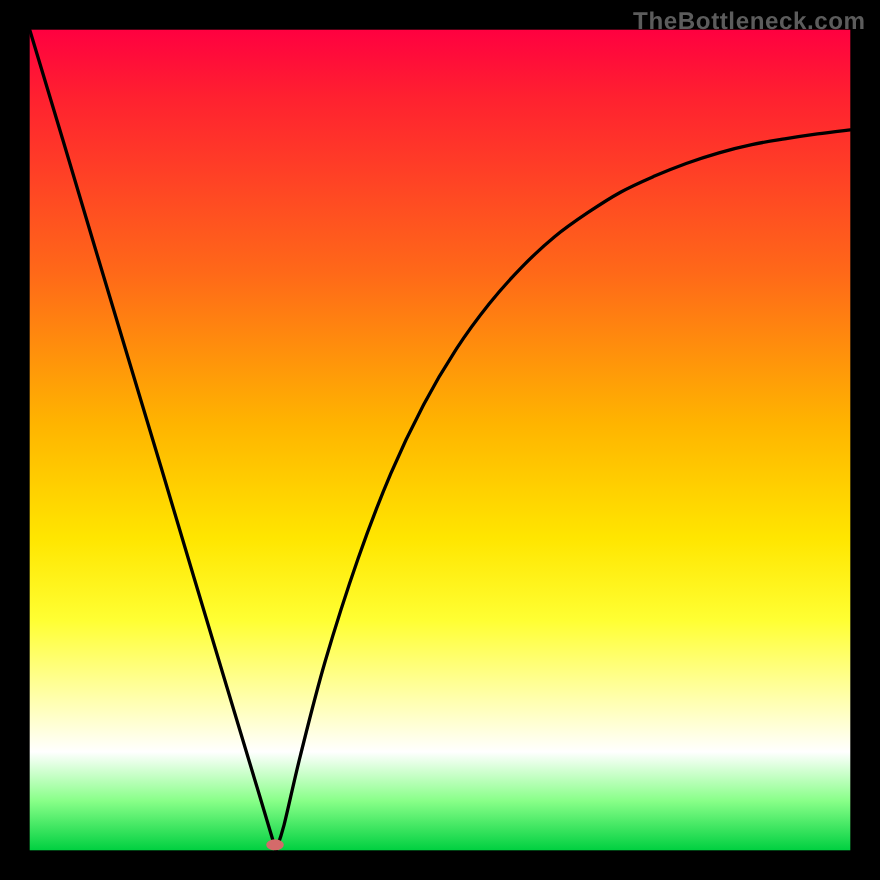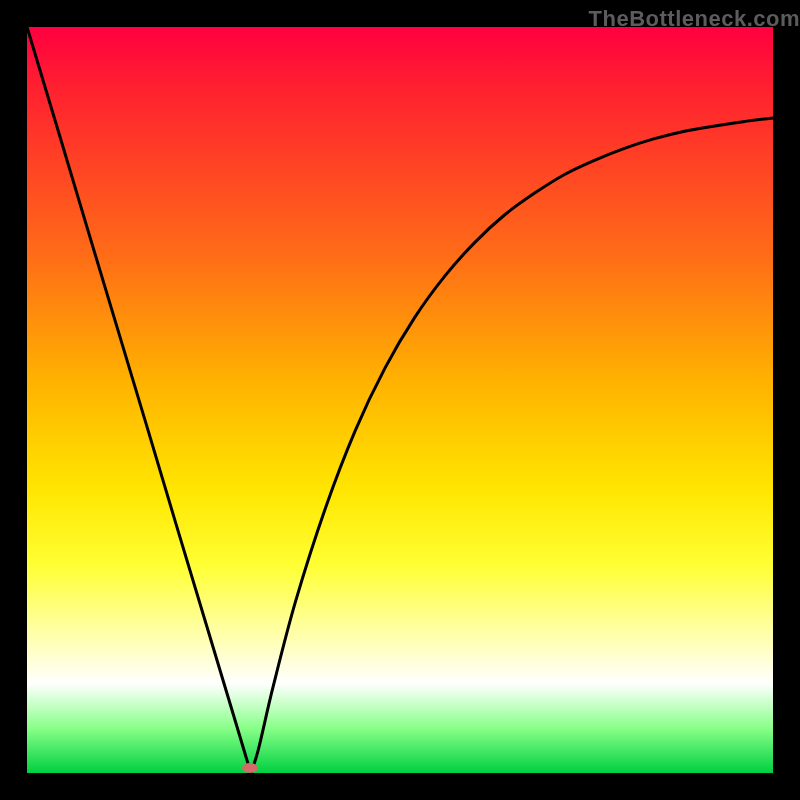--- a/index.html
+++ b/index.html
@@ -57,14 +57,14 @@
 </head>
 <body>
 
 <div id="stage">
   <div id="plot-area"></div>
   <svg id="curve-svg" width="800" height="800" viewBox="0 0 800 800">
       <path d="M 27.00 27.00 L 56.84 126.22 L 86.68 226.18 L 116.52 325.40 L 146.36 424.62 L 176.20 524.58 L 206.04 623.80 L 235.88 723.02 L 250.80 773.00" fill="none" stroke="#000000" stroke-width="3" stroke-linecap="round"></path>
       <path d="M 250.80 773.00 C 252.04 769.15 254.53 764.30 258.26 749.87 C 261.99 735.45 266.96 711.21 273.18 686.46 C 279.40 661.72 286.86 631.14 295.56 601.42 C 304.26 571.70 315.45 536.64 325.40 508.17 C 335.35 479.70 345.29 453.96 355.24 430.59 C 365.19 407.21 375.13 386.82 385.08 367.92 C 395.03 349.02 404.97 332.49 414.92 317.19 C 424.87 301.90 434.81 288.60 444.76 276.16 C 454.71 263.73 464.65 252.79 474.60 242.59 C 484.55 232.40 494.49 223.20 504.44 214.99 C 514.39 206.79 524.33 200.07 534.28 193.36 C 544.23 186.64 554.17 180.18 564.12 174.71 C 574.07 169.24 584.01 164.89 593.96 160.53 C 603.91 156.18 613.85 152.20 623.80 148.60 C 633.75 144.99 643.69 141.76 653.64 138.90 C 663.59 136.04 673.53 133.55 683.48 131.44 C 693.43 129.33 703.37 127.83 713.32 126.22 C 723.27 124.60 733.21 123.11 743.16 121.74 C 753.11 120.37 768.03 118.63 773.00 118.01" fill="none" stroke="#000000" stroke-width="3" stroke-linecap="round"></path>
     </svg>
   <div id="min-dot" style="left: 242px; top: 763px; width: 16px; height: 10px; background: rgb(212, 106, 106);"></div>
-  <div id="watermark" style="right: 0; top: 6px; font-size: 22px;">TheBottleneck.com</div>
+  <div id="watermark" style="right: 13px; top: 6px; font-size: 22px;">TheBottleneck.com</div>
 </div>
 
 </body></html>

